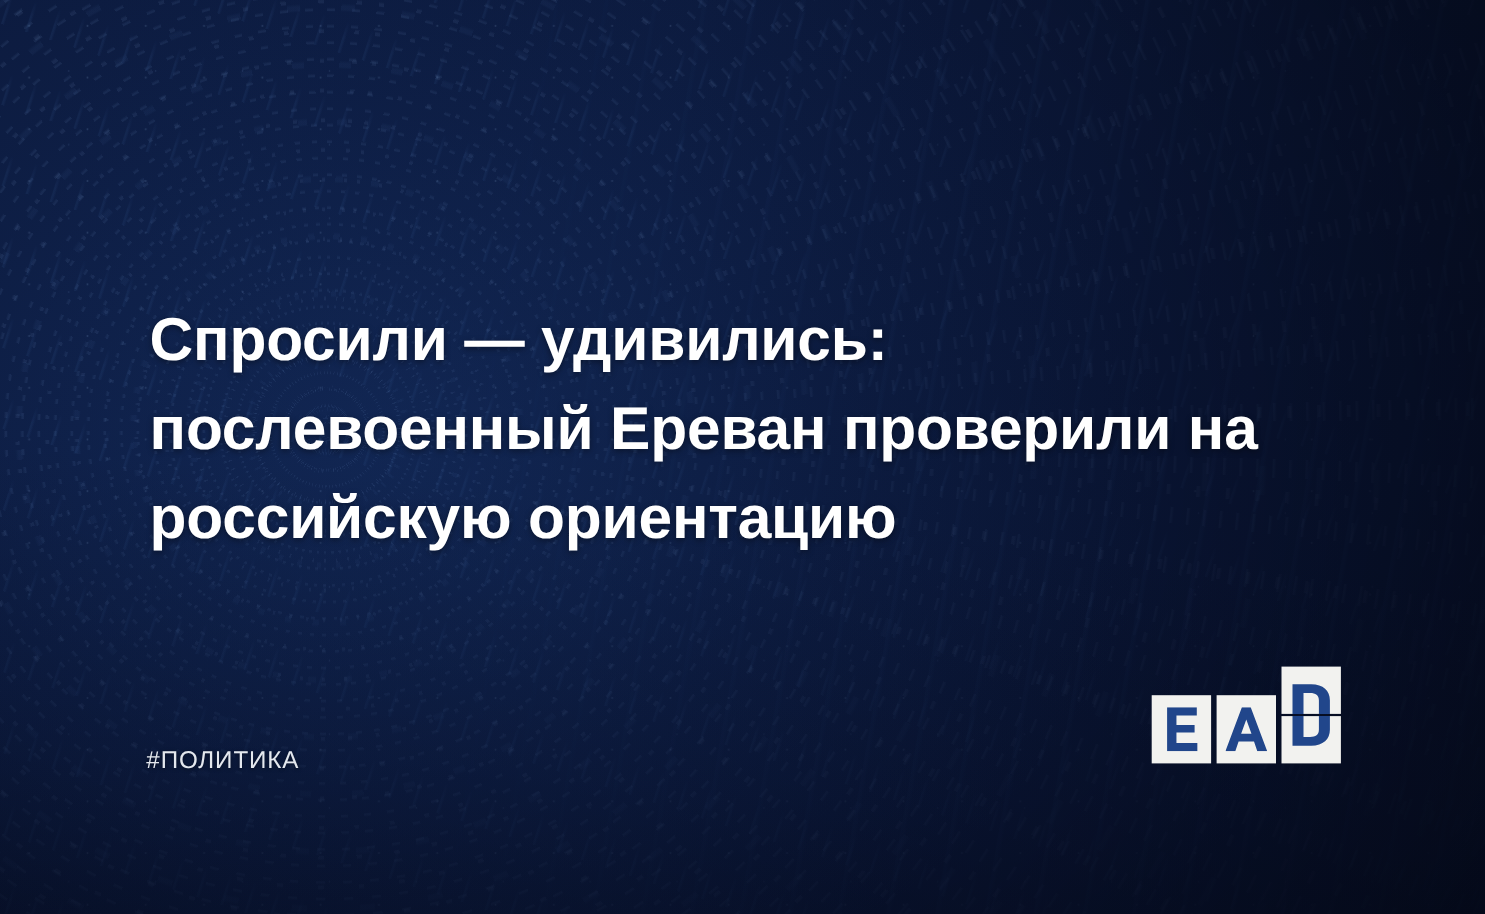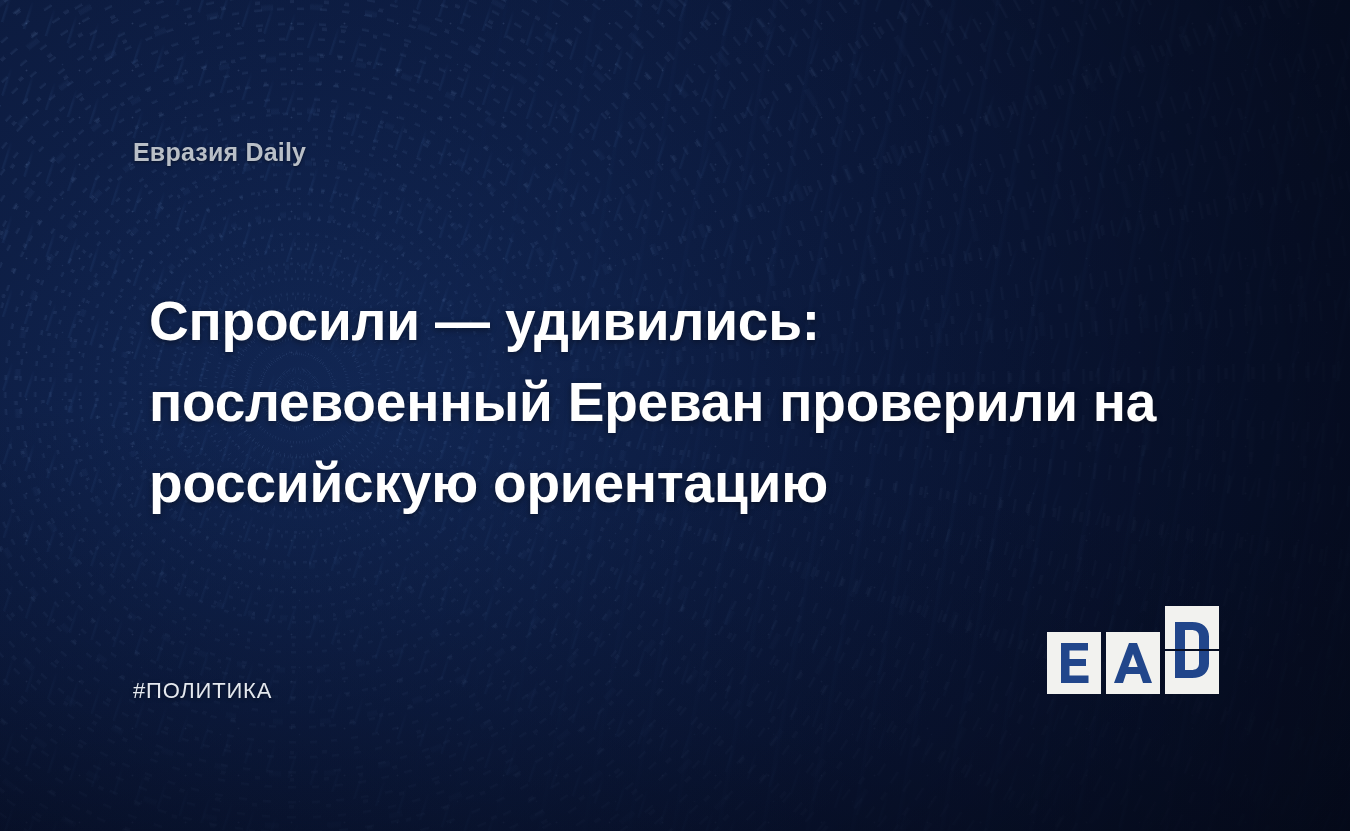--- a/index.html
+++ b/index.html
@@ -172,21 +172,21 @@
     color: #b9bfc7;
     text-shadow: 0 1px 3px rgba(0,0,0,0.45);
     white-space: nowrap;
   }
 
   .headline {
     position: absolute;
     left: 133px;
     top: 265px;
     width: 1060px;
-    margin: 16px;
+    margin: 3px;
     font-size: 55px;
     line-height: 81px;
     font-weight: bold;
     color: #ffffff;
     letter-spacing: -0.2px;
     text-shadow: 0 2px 6px rgba(0,0,0,0.40);
   }
 
   .rubric {
     position: absolute;
@@ -251,21 +251,20 @@
   <div class="bg-layer trails-arcs3"></div>
   <div class="bg-layer trails-diag"></div>
   <div class="bg-layer trails-diag2"></div>
   <div class="bg-layer trails-dots"></div>
   <div class="bg-layer bg-darkright"></div>
   <div class="bg-layer bg-darkbottom"></div>
   <div class="bg-layer bg-vignette"></div>
 
   <div class="content">
 
-    <div class="brand">Евразия Daily</div>
 
     <h1 class="headline">Спросили — удивились: послевоенный Ереван проверили на российскую ориентацию</h1>
 
     <div class="rubric">#ПОЛИТИКА</div>
 
     <div class="logo">
 
       <div class="logo-tile">
         <svg width="34" height="40" viewBox="0 0 34 40" aria-hidden="true">
           <path d="M4 0 H31 V7.5 H12.5 V16 H29 V23 H12.5 V32.5 H31.5 V40 H4 Z" fill="#21468b"></path>

